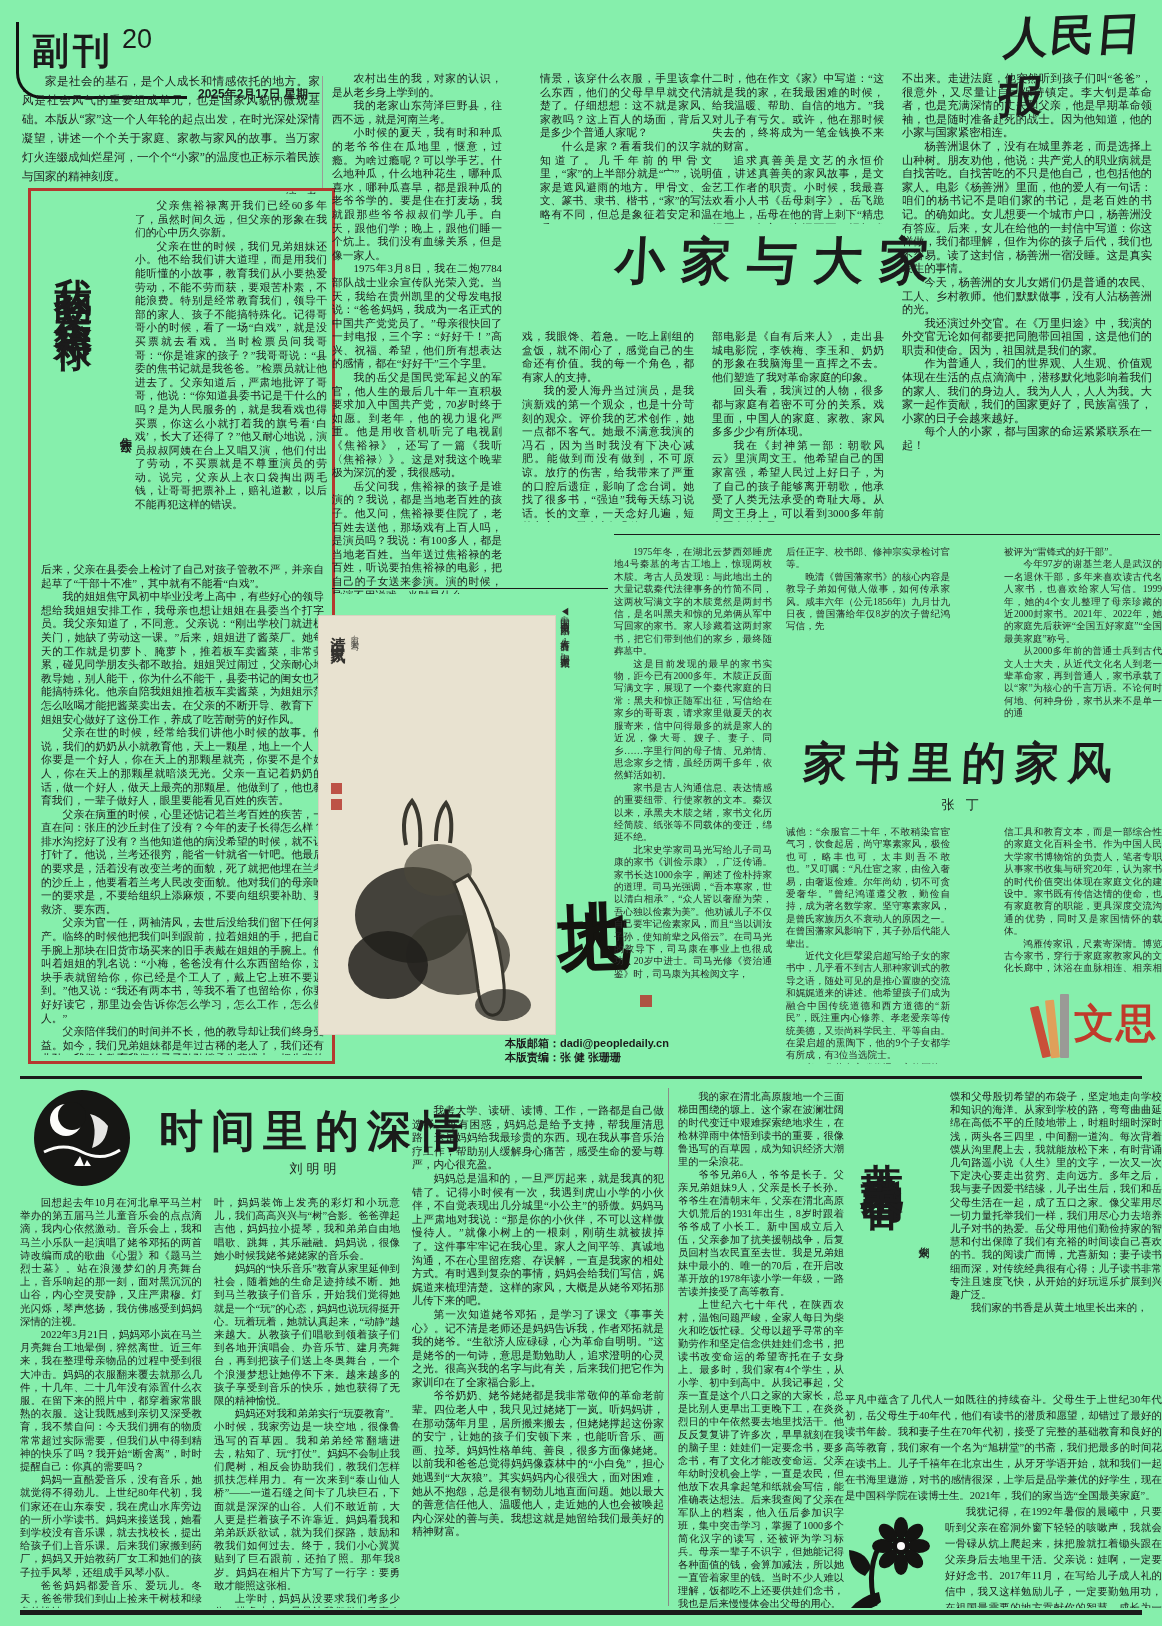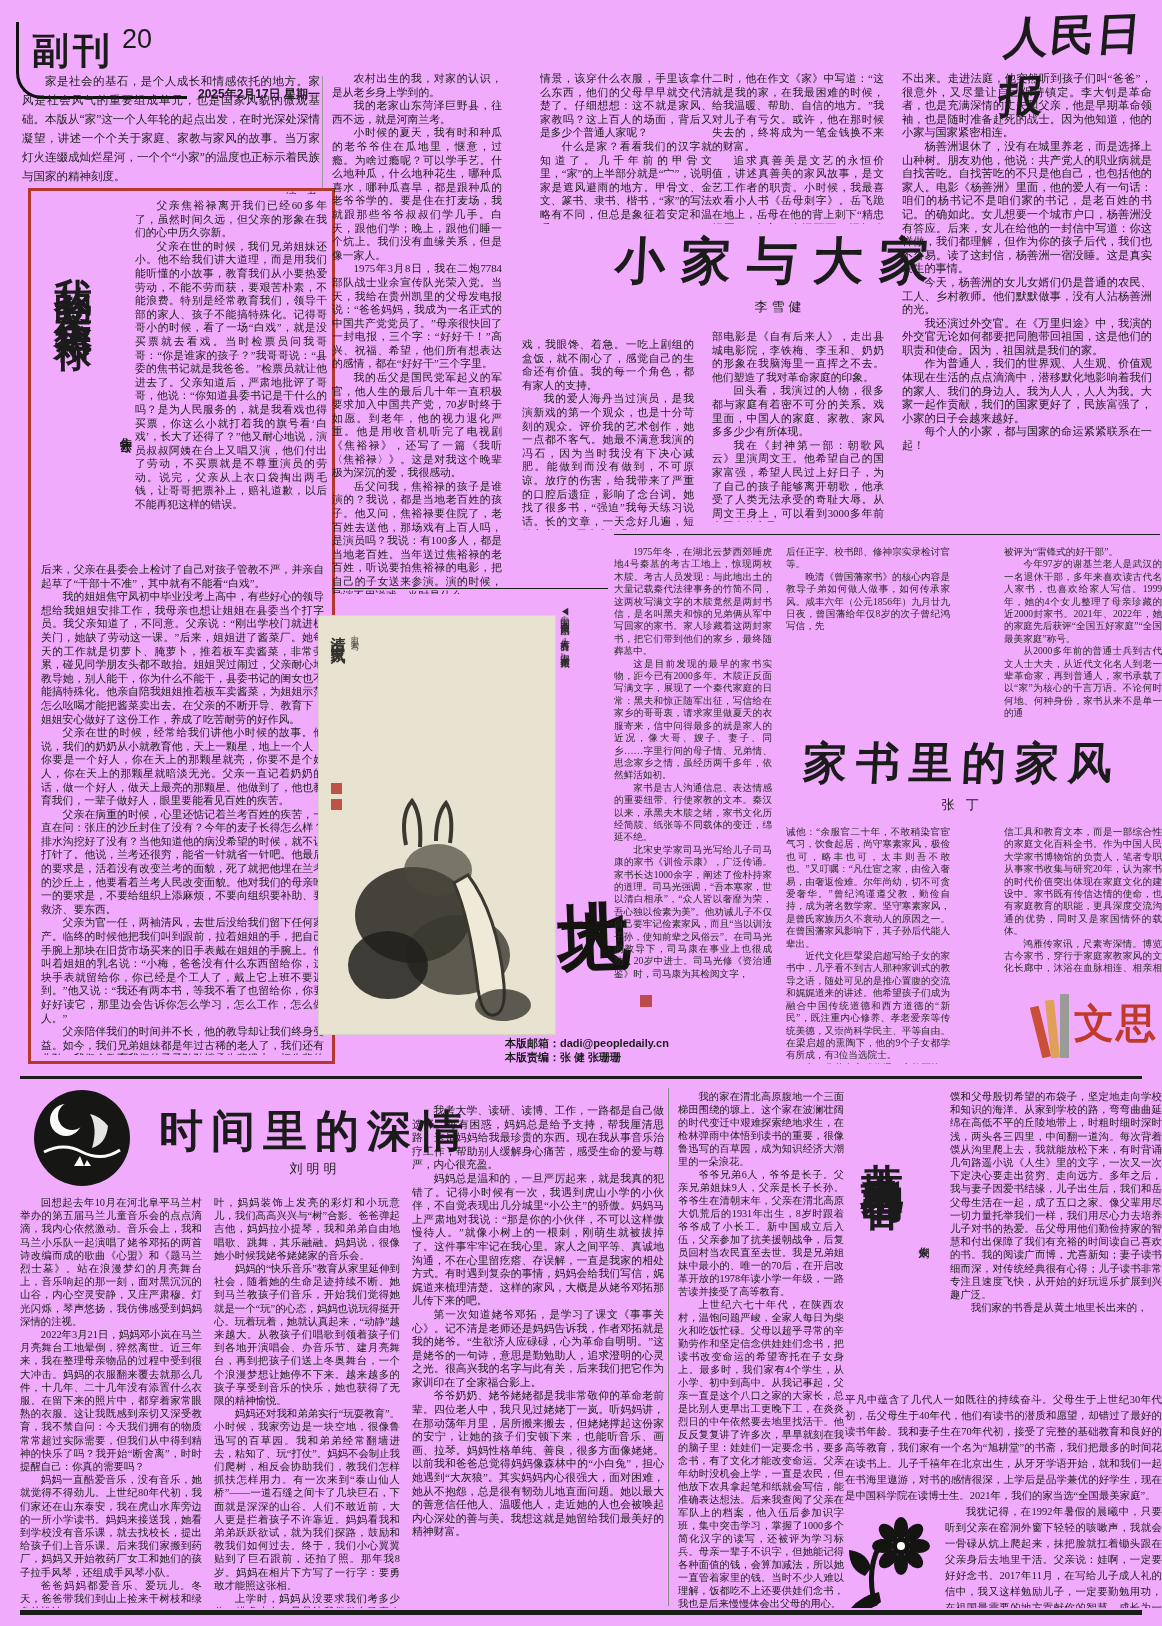--- a/index.html
+++ b/index.html
@@ -1,16 +1,16 @@
 <!DOCTYPE html>
 <html><head>
 <meta charset="utf-8">
 <style>
   html,body{margin:0;padding:0;background:#e8e8e4;}
-  #page{position:relative;width:1162px;height:1626px;margin:0 auto;background:#f0abfc;
+  #page{position:relative;width:1162px;height:1626px;margin:0 auto;background:#86efac;
         font-family:"Liberation Serif",serif;color:#1b1b1b;overflow:hidden;}
   .abs{position:absolute;}
   .col{position:absolute;text-align:justify;overflow:hidden;}
   .para{margin:0;text-indent:2em;}
   .para.cont{text-indent:0;}
   .body-txt{font-size:10.8px;line-height:13.6px;}
   .kai{font-family:"Liberation Serif",serif;font-size:9.6px;line-height:12.4px;color:#2a2a28;}
   .rule{position:absolute;background:#1b1b1b;}
   .vline{position:absolute;background:#9a9a96;width:1px;}
   
@@ -109,22 +109,21 @@
     </div>
   <div class="col body-txt" style="left:902px;top:72px;width:250px;height:448px;font-size:11.2px;">
       <p class="para cont">不出来。走进法庭，他突然听到孩子们叫“爸爸”，很意外，又尽量让自己保持镇定。李大钊是革命者，也是充满深情的丈夫和父亲，他是早期革命领袖，也是随时准备赴死的战士。因为他知道，他的小家与国家紧密相连。</p>
       <p class="para">杨善洲退休了，没有在城里养老，而是选择上山种树。朋友劝他，他说：共产党人的职业病就是自找苦吃。自找苦吃的不只是他自己，也包括他的家人。电影《杨善洲》里面，他的爱人有一句话：咱们的杨书记不是咱们家的书记，是老百姓的书记。的确如此。女儿想要一个城市户口，杨善洲没有答应。后来，女儿在给他的一封信中写道：你这样做，我们都理解，但作为你的孩子后代，我们也不容易。读了这封信，杨善洲一宿没睡。这是真实发生的事情。</p>
       <p class="para">今天，杨善洲的女儿女婿们仍是普通的农民、工人、乡村教师。他们默默做事，没有人沾杨善洲的光。</p>
       <p class="para">我还演过外交官。在《万里归途》中，我演的外交官无论如何都要把同胞带回祖国，这是他们的职责和使命。因为，祖国就是我们的家。</p>
       <p class="para">作为普通人，我们的世界观、人生观、价值观体现在生活的点点滴滴中，潜移默化地影响着我们的家人、我们的身边人。我为人人，人人为我。大家一起作贡献，我们的国家更好了，民族富强了，小家的日子会越来越好。</p>
       <p class="para">每个人的小家，都与国家的命运紧紧联系在一起！</p>
     </div>
   <div class="abs hl-brush hl-center" style="left:560px;top:228px;width:440px;font-size:50px;letter-spacing:16px;">小家与大家</div>
-  <div class="abs byline" style="left:560px;top:298px;width:440px;">李雪健</div>
-  <div class="col body-txt" style="left:522px;top:330px;width:172px;height:192px;margin-top:8px;">
+  <div class="col body-txt" style="left:522px;top:330px;width:172px;height:192px;">
       <p class="para cont">戏，我眼馋、着急。一吃上剧组的盒饭，就不闹心了，感觉自己的生命还有价值。我的每一个角色，都有家人的支持。</p>
       <p class="para">我的爱人海丹当过演员，是我演新戏的第一个观众，也是十分苛刻的观众。评价我的艺术创作，她一点都不客气。她最不满意我演的冯石，因为当时我没有下决心减肥。能做到而没有做到，不可原谅。放疗的伤害，给我带来了严重的口腔后遗症，影响了念台词。她找了很多书，“强迫”我每天练习说话。长的文章，一天念好几遍，短的文章，一天也念好几篇。</p>
     </div>
   <div class="col body-txt" style="left:712px;top:330px;width:172px;height:192px;">
       <p class="para cont">部电影是《自有后来人》，走出县城电影院，李铁梅、李玉和、奶奶的形象在我脑海里一直挥之不去。他们塑造了我对革命家庭的印象。</p>
       <p class="para">回头看，我演过的人物，很多都与家庭有着密不可分的关系。戏里面，中国人的家庭、家教、家风多多少少有所体现。</p>
       <p class="para">我在《封神第一部：朝歌风云》里演周文王。他希望自己的国家富强，希望人民过上好日子，为了自己的孩子能够离开朝歌，他承受了人类无法承受的奇耻大辱。从周文王身上，可以看到3000多年前中国人的家风。</p>
     </div>
 
   <div class="rule" style="left:332px;top:588px;width:276px;height:1px;"></div>

